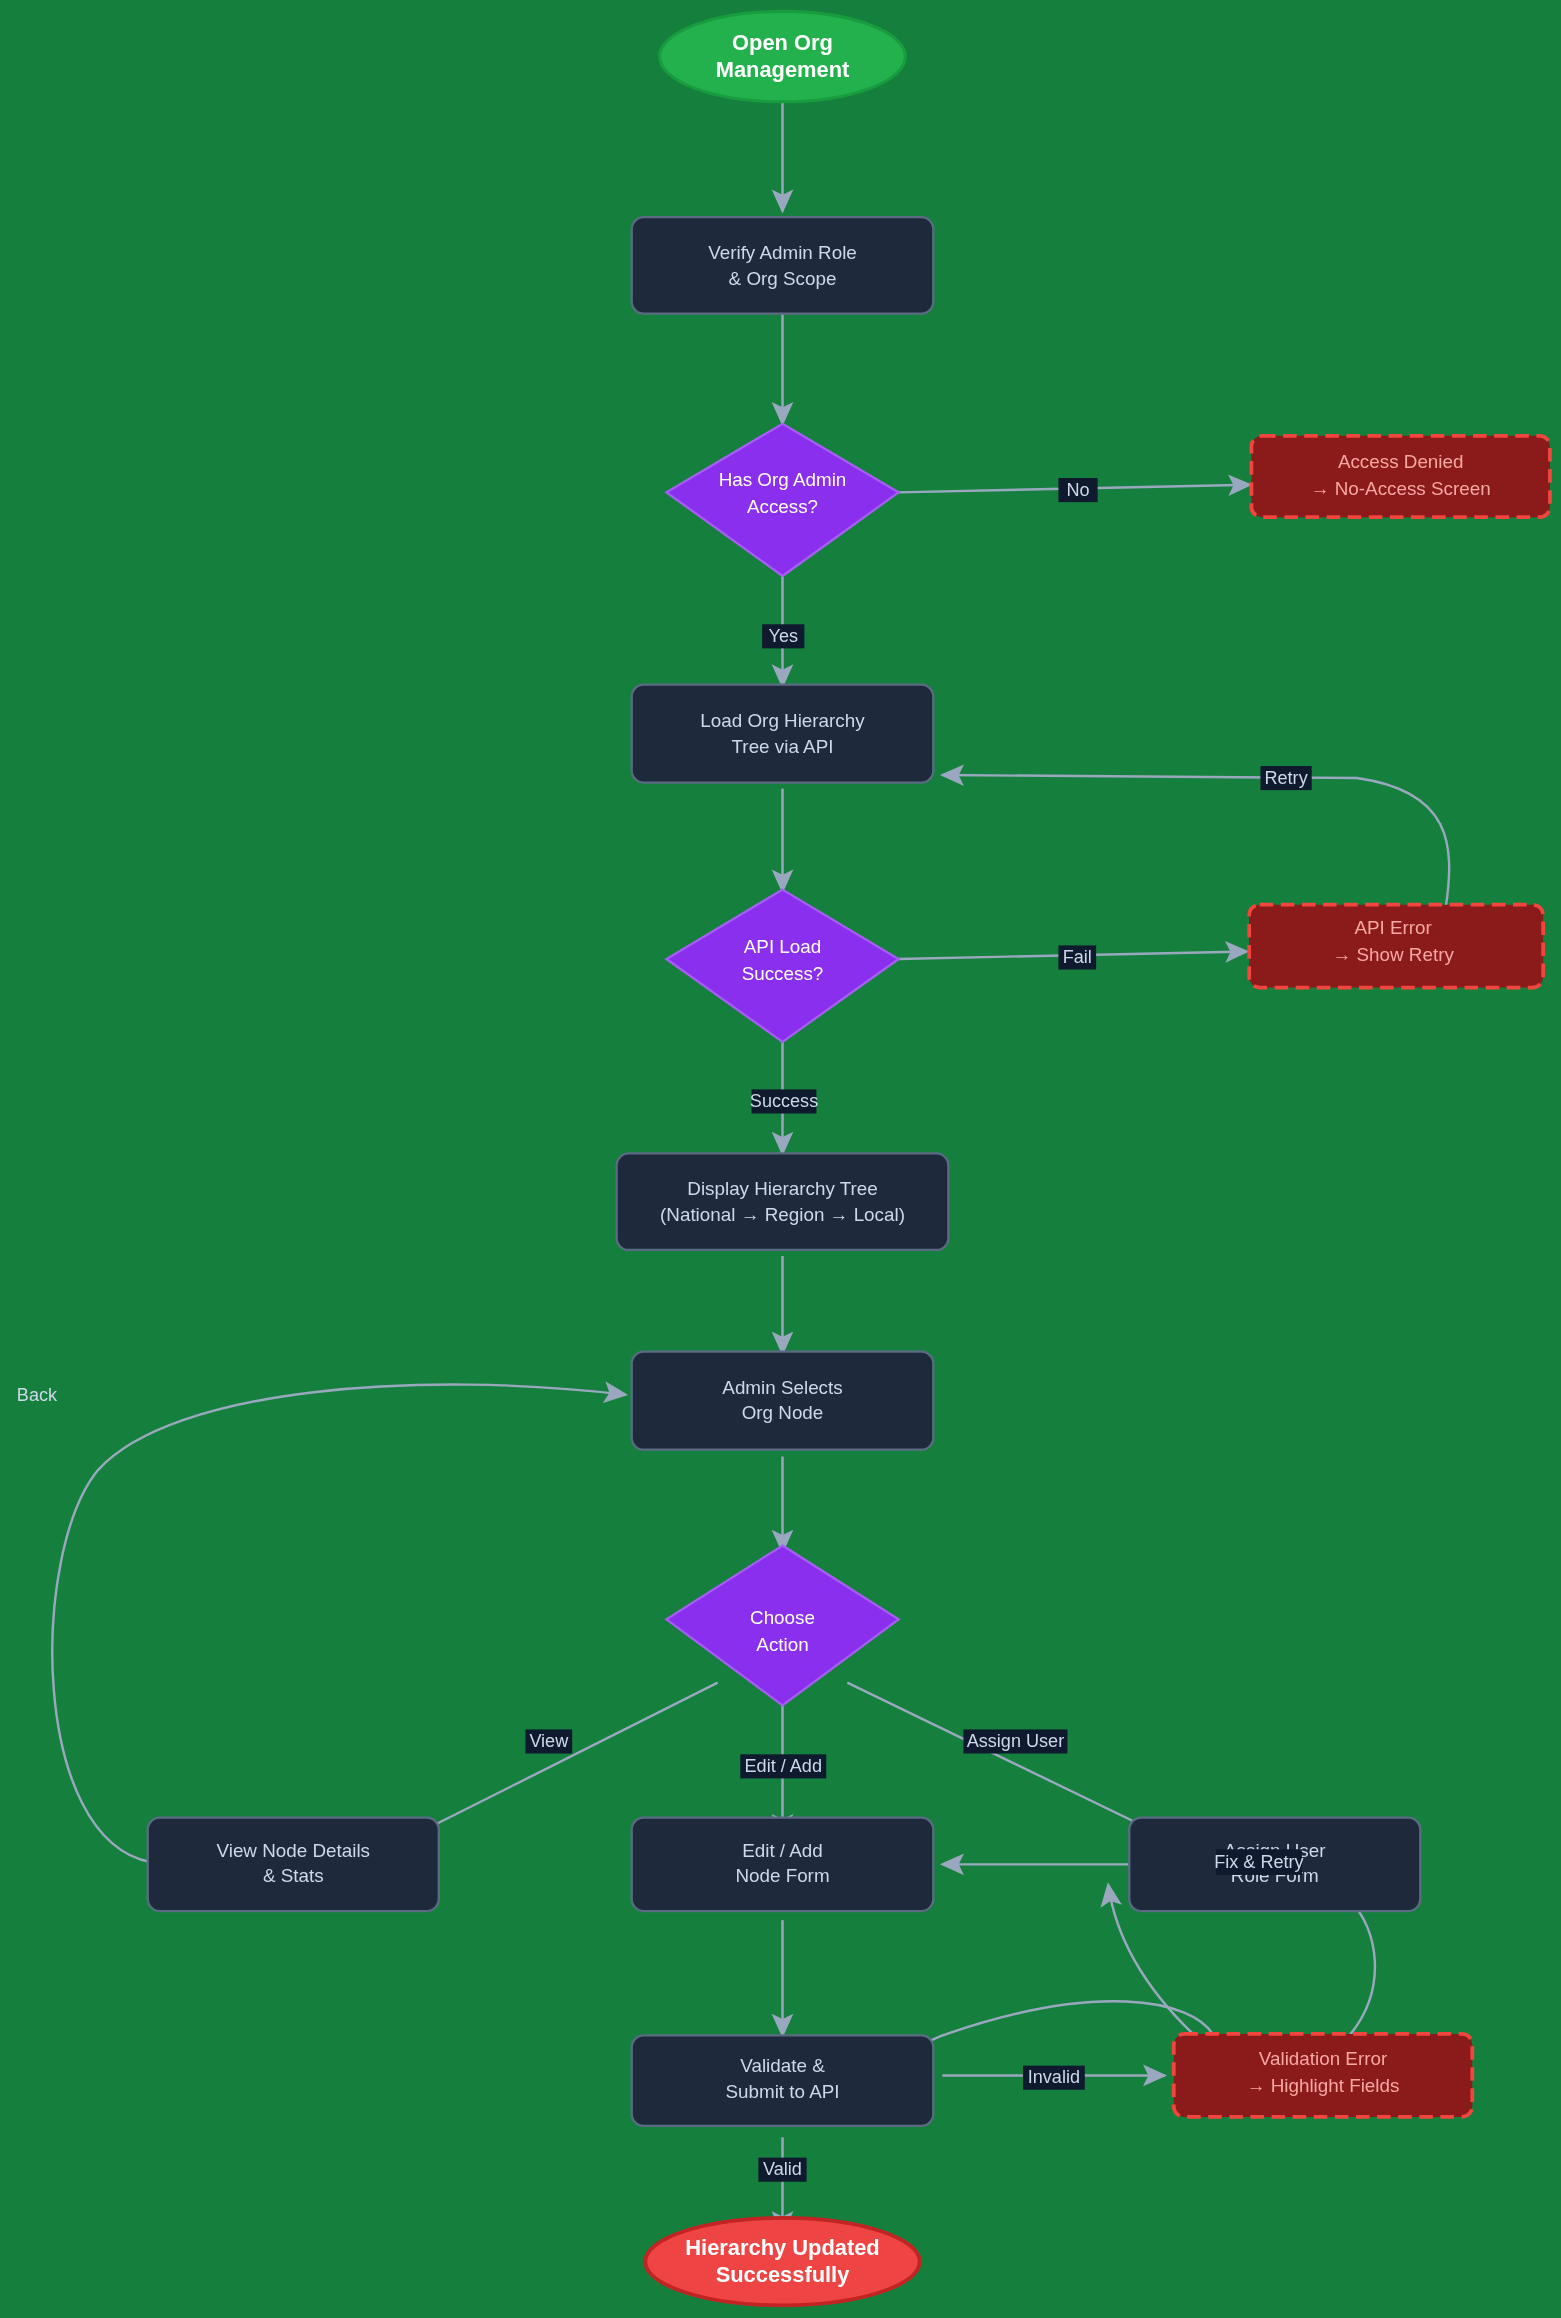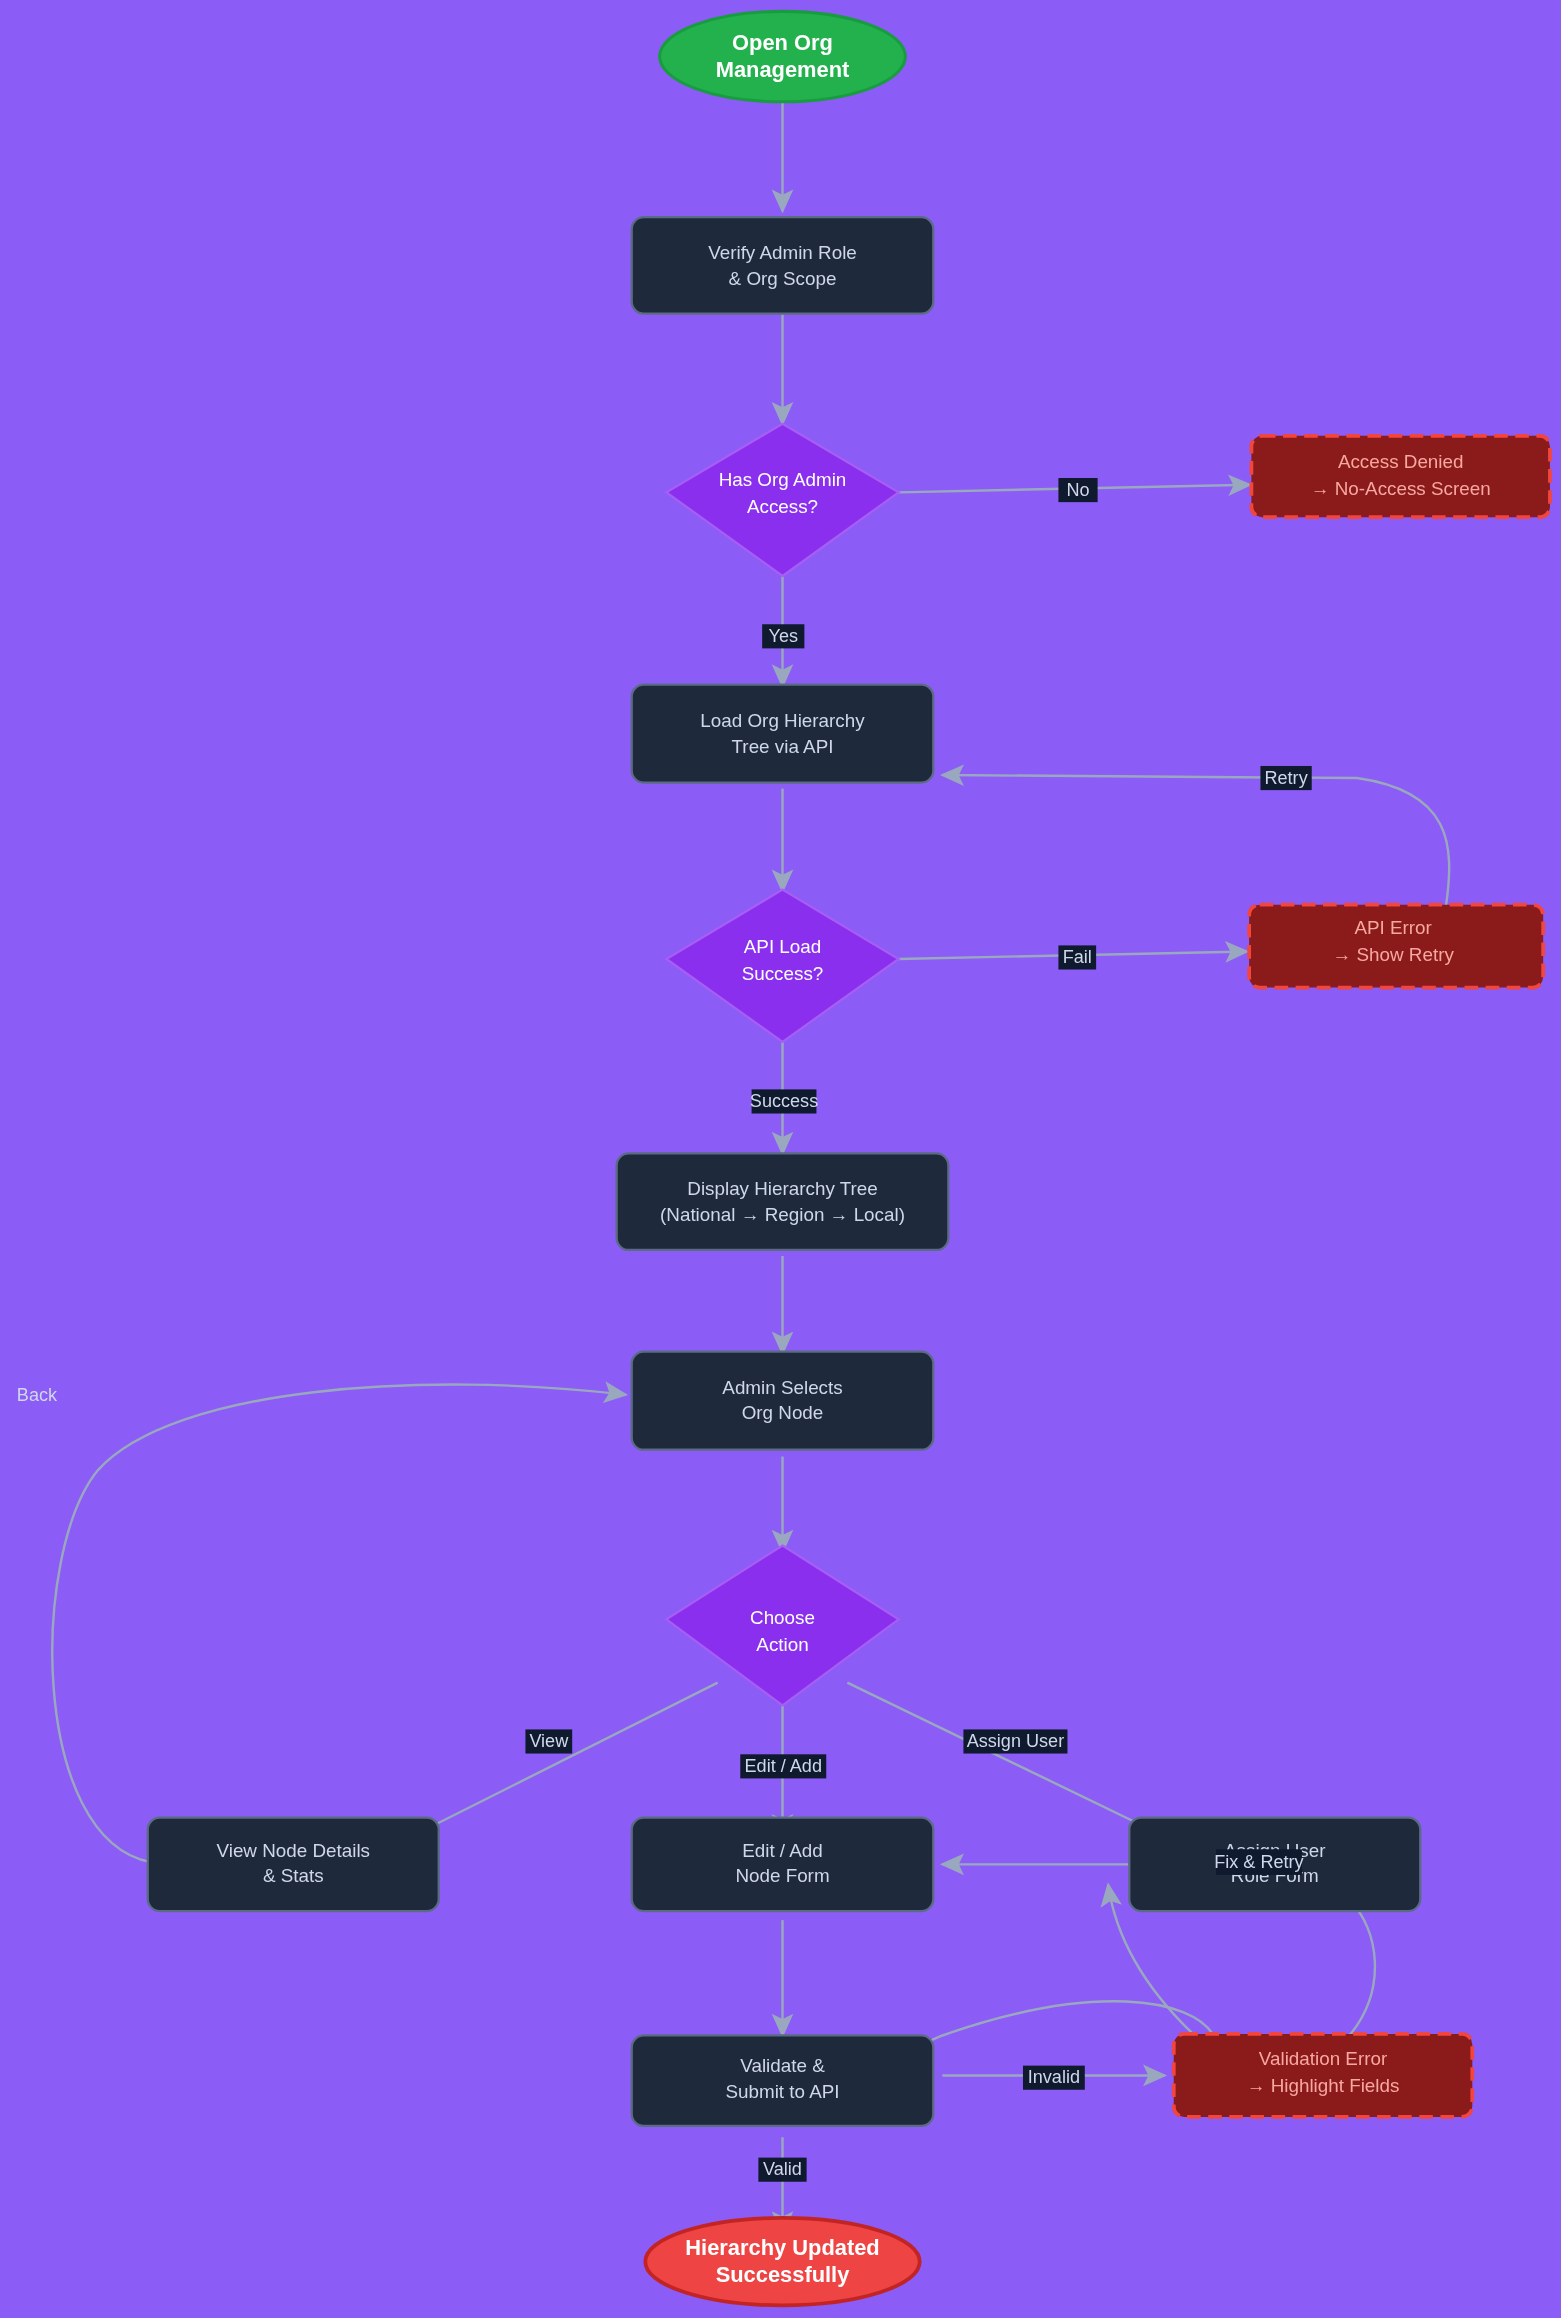--- a/index.html
+++ b/index.html
@@ -4,21 +4,21 @@
 <style>
   html, body {
     margin: 0;
     padding: 0;
     background: #0f172a;
   }
   #canvas {
     position: relative;
     width: 1562px;
     height: 2319px;
-    background: #8b5cf6;
+    background: #15803d;
     overflow: hidden;
     font-family: "Liberation Sans", sans-serif;
   }
   svg.layer {
     position: absolute;
     top: 0;
     left: 0;
     width: 1562px;
     height: 2319px;
     overflow: visible;

